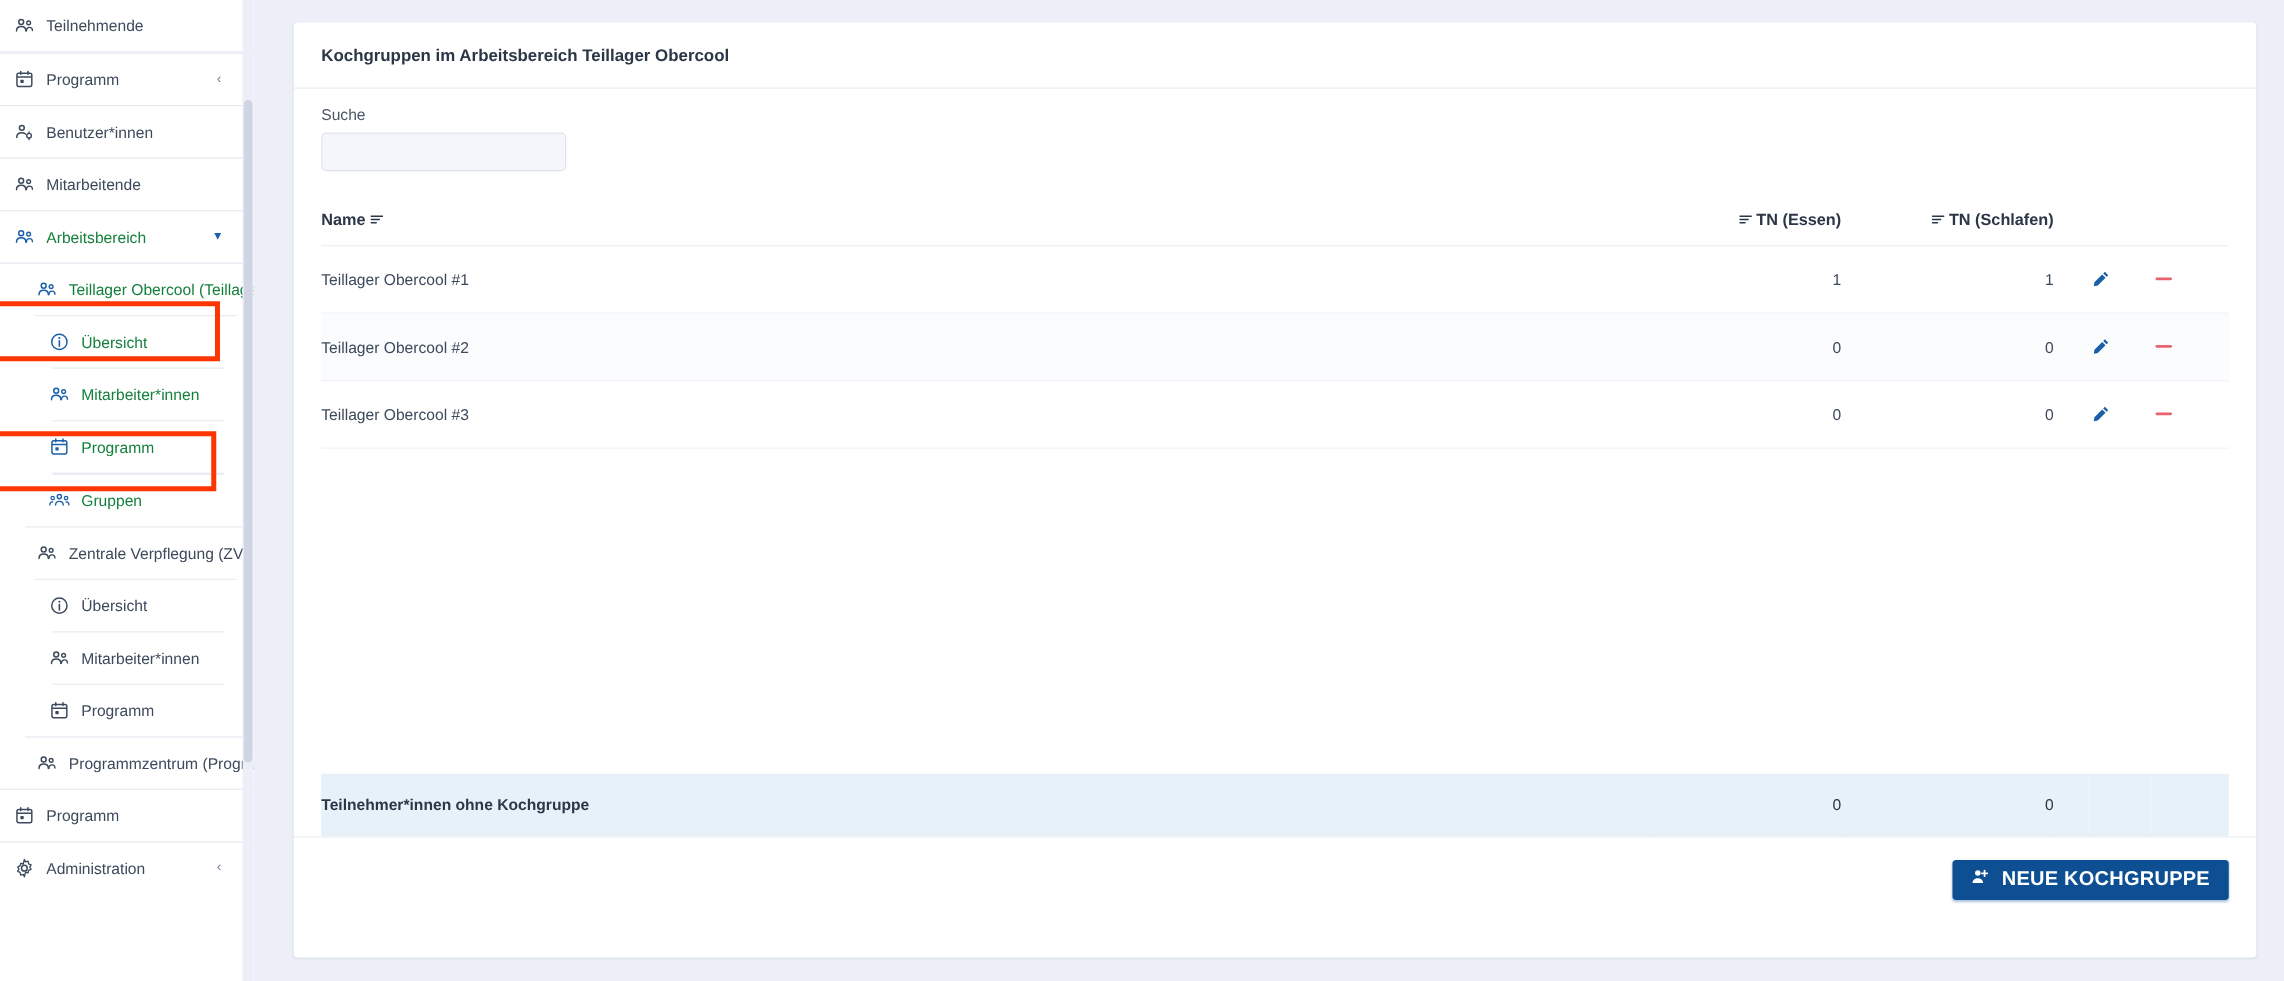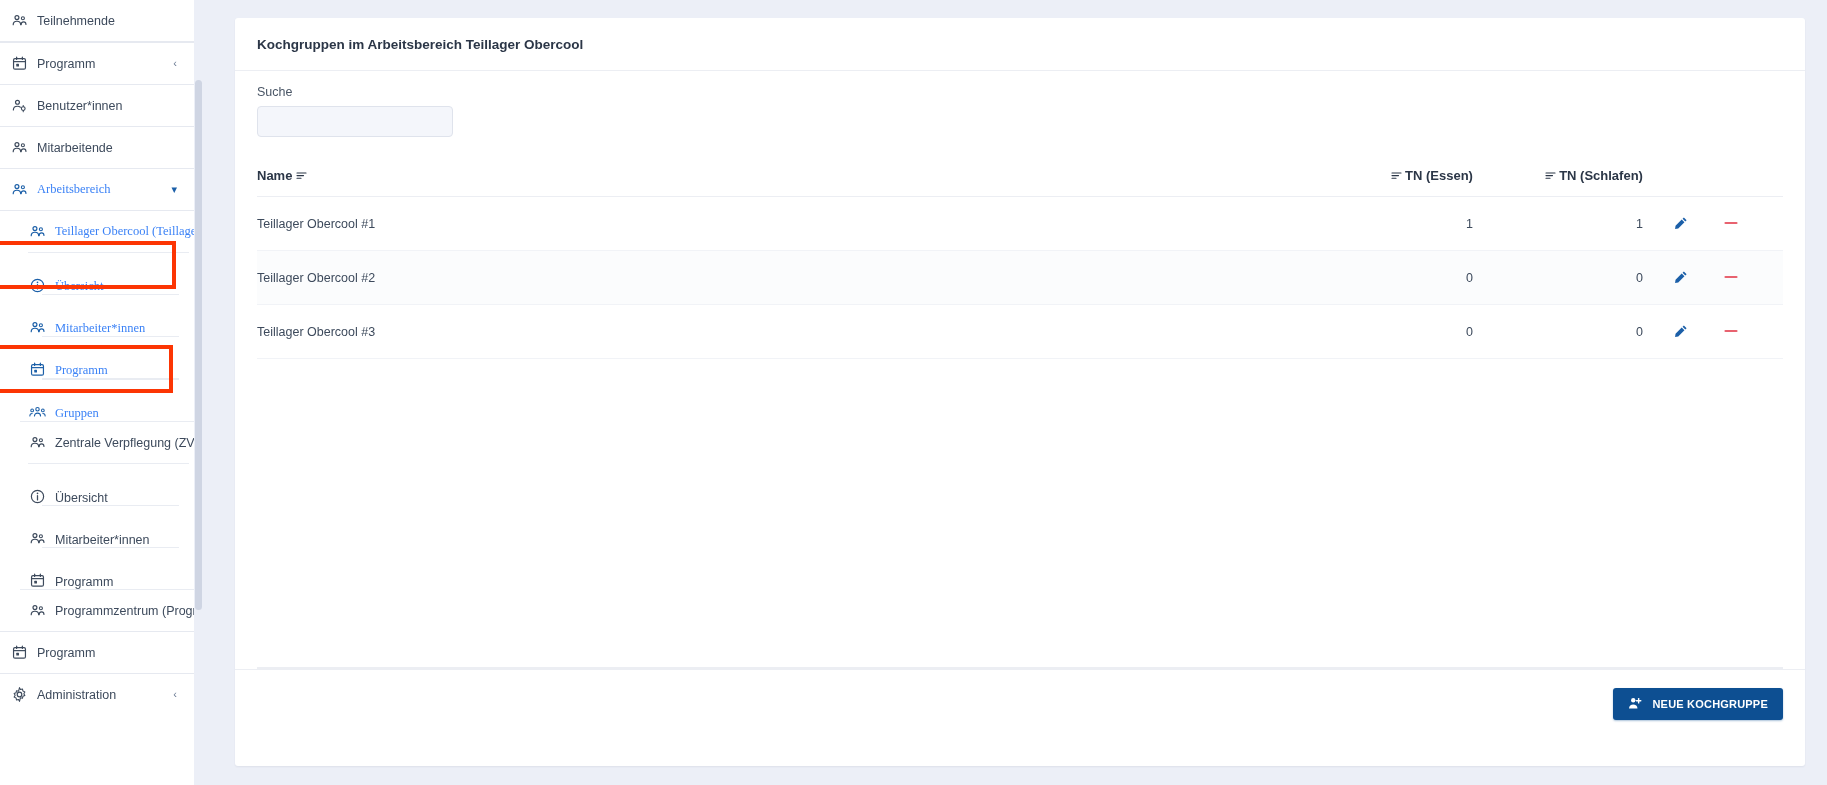--- a/index.html
+++ b/index.html
@@ -27,31 +27,31 @@
     align-items: center;
     height: 41px;
     padding-left: 10px;
     font-size: 12.5px;
     color: #3d4a5c;
     white-space: nowrap;
     cursor: pointer;
   }
   .nav-item.lvl1 { padding-left: 10px; }
   .nav-item.lvl2 { padding-left: 28px; }
-  .nav-item.lvl3 { padding-left: 28px; align-items: flex-end; }
+  .nav-item.lvl3 { padding-left: 38px; }
   .nav-item .ico {
     flex: 0 0 18px;
     width: 18px; height: 18px;
     display: flex; align-items: center; justify-content: center;
     margin-right: 9px;
     color: #6b7b94;
   }
   .nav-item .lbl { overflow: hidden; }
   .nav-item.blue, .nav-item.blue .ico { color: #1b5fa8; }
-  .nav-item.blue .lbl { color: #3b82f6; font-family: Liberation Serif, serif; }
+  .nav-item.blue .lbl { color: #15803d; }
   .nav-item.dark, .nav-item.dark .ico { color: #3d4a5c; }
   .nav-item .chev {
     position: absolute;
     right: 26px;
     color: #1b5fa8;
     font-size: 11px;
     line-height: 1;
   }
   .nav-item .chev.grey { color: #6b7b94; }
   .sep-full { height: 1px; background: #e6e9f0; margin: 0; }
@@ -169,21 +169,21 @@
     height: 97px;
   }
   .btn-primary {
     display: inline-flex; align-items: center; gap: 9px;
     background: #0d4f92;
     color: #fff;
     border: none;
     border-radius: 3px;
     height: 32px;
     padding: 16px 15px;
-    font-size: 11px;
+    font-size: 16px;
     font-weight: bold;
     letter-spacing: .2px;
     cursor: pointer;
     font-family: "Liberation Sans", sans-serif;
     box-shadow: 0 1px 2px rgba(13,79,146,.35);
   }
 
   
   .hl-box {
     position: absolute;
@@ -538,20 +538,28 @@
         <table class="sums">
           <colgroup>
             <col class="c-name">
               <col class="c-essen">
               <col class="c-schl">
             <col class="c-gap">
               <col class="c-act1">
               <col class="c-act2">
           </colgroup>
           <tbody id="sumbody">
+              <tr class="hl">
+                <td>Teilnehmer*innen ohne Kochgruppe</td>
+                <td class="num">0</td>
+                <td class="num">0</td>
+                <td></td>
+                <td></td>
+                <td></td>
+              </tr>
             </tbody>
         </table>
         <div class="sums-bottom-rule"></div>
       </div>
 
       <div class="card-footer">
         <button class="btn-primary">
           <span>
             <svg width="15" height="15" viewBox="0 0 16 16" fill="currentColor">
               <circle cx="5.6" cy="4.6" r="2.35"></circle>

